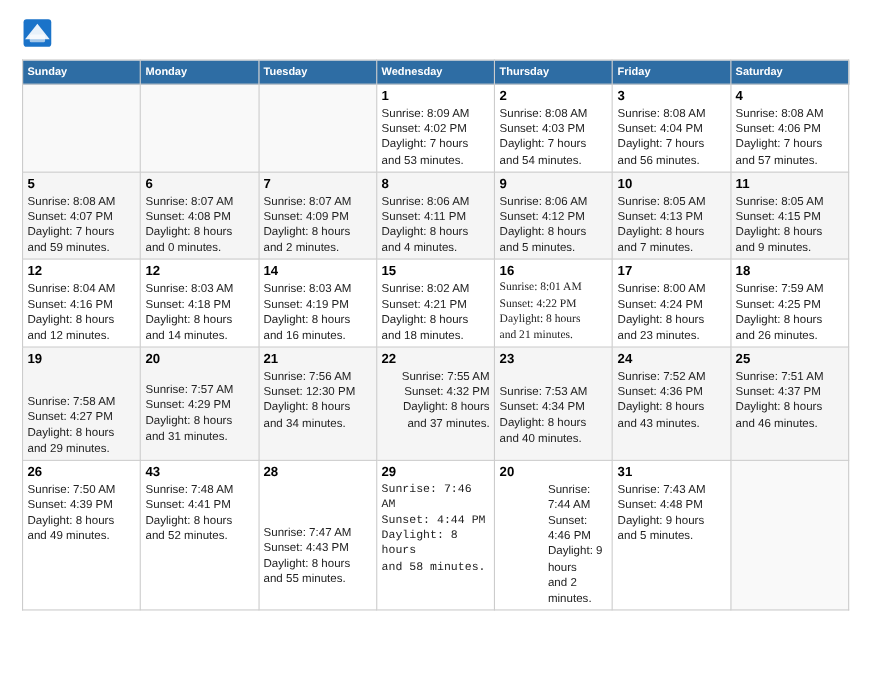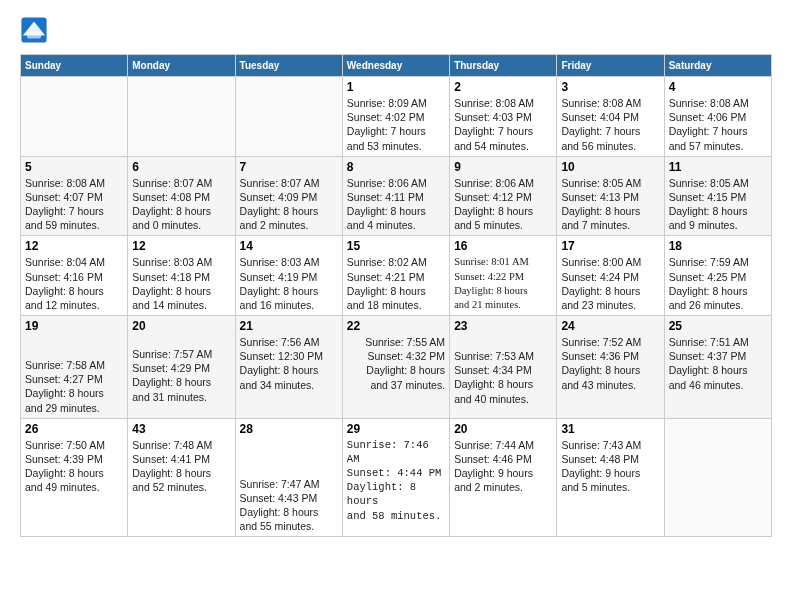--- a/index.html
+++ b/index.html
@@ -335,21 +335,21 @@
           </td>
           <td>
             <span class="day-num">29</span>
             <div class="day-info" style="white-space: pre-line; font-family: Liberation Mono, monospace;">Sunrise: 7:46 AM
 Sunset: 4:44 PM
 Daylight: 8 hours
 and 58 minutes.</div>
           </td>
           <td>
             <span class="day-num">20</span>
-            <div class="day-info" style="white-space: pre-line;">Sunrise: 7:44 AM
+            <div class="day-info" style="white-space: pre-line; margin-left: 44px;">Sunrise: 7:44 AM
 Sunset: 4:46 PM
 Daylight: 9 hours
 and 2 minutes.</div>
           </td>
           <td>
             <span class="day-num">31</span>
             <div class="day-info" style="white-space: pre-line;">Sunrise: 7:43 AM
 Sunset: 4:48 PM
 Daylight: 9 hours
 and 5 minutes.</div>

